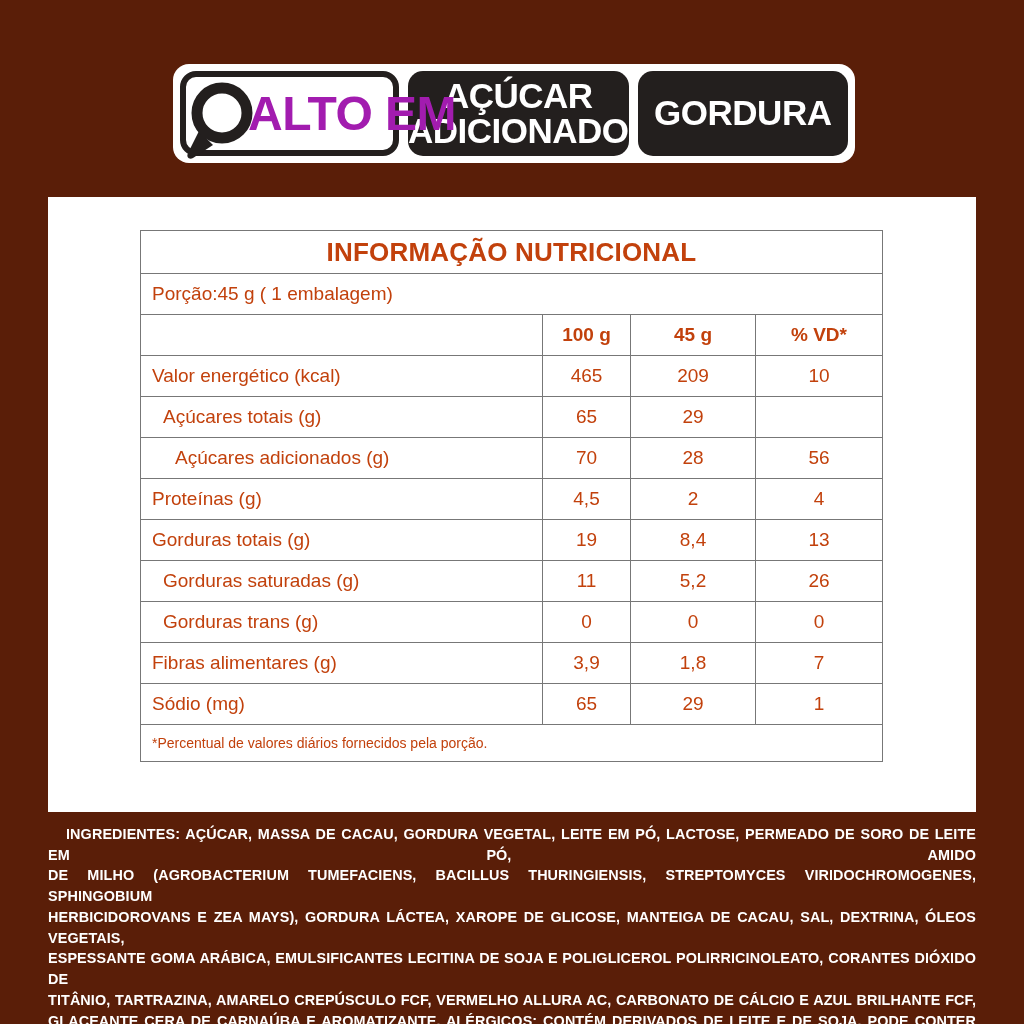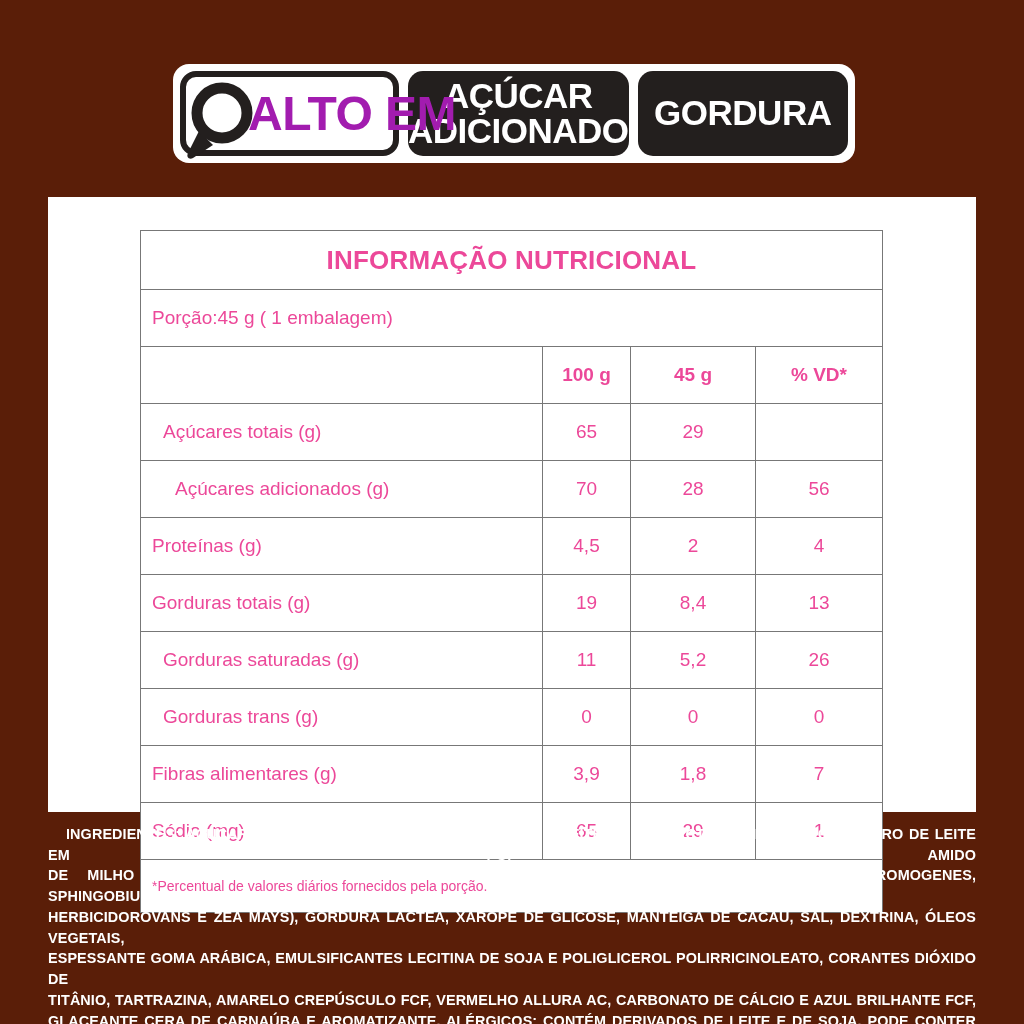--- a/index.html
+++ b/index.html
@@ -94,23 +94,23 @@
   .nut-table {
     position: absolute;
     left: 92px;
     top: 33px;
     width: 742px;
     border-collapse: collapse;
     table-layout: fixed;
   }
   .nut-table td, .nut-table th {
     border: 1px solid #777777;
-    padding: 8px;
+    padding: 0;
     font-size: 19px;
-    color: #ec4899;
+    color: #c2410c;
     font-weight: normal;
     background: #ffffff;
   }
   .title-cell {
     text-align: center;
     font-size: 26px !important;
     font-weight: bold !important;
     height: 42px;
     letter-spacing: 0.2px;
   }
@@ -199,20 +199,26 @@
         <tr>
           <td class="portion-cell" colspan="4">Porção:45 g ( 1 embalagem)</td>
         </tr>
         <tr>
           <td class="rowlabel"></td>
           <td class="colhead">100 g</td>
           <td class="colhead">45 g</td>
           <td class="colhead">% VD*</td>
         </tr>
         <tr>
+          <td class="rowlabel">Valor energético (kcal)</td>
+          <td class="numcell">465</td>
+          <td class="numcell">209</td>
+          <td class="numcell">10</td>
+        </tr>
+        <tr>
           <td class="rowlabel indent-1">Açúcares totais (g)</td>
           <td class="numcell">65</td>
           <td class="numcell">29</td>
           <td class="numcell"></td>
         </tr>
         <tr>
           <td class="rowlabel indent-2">Açúcares adicionados (g)</td>
           <td class="numcell">70</td>
           <td class="numcell">28</td>
           <td class="numcell">56</td>

